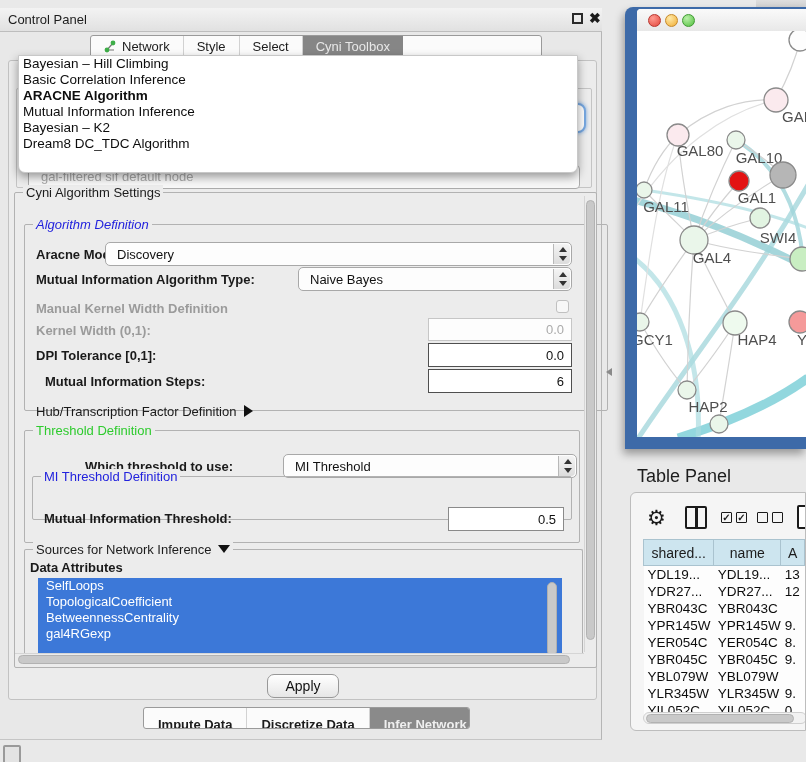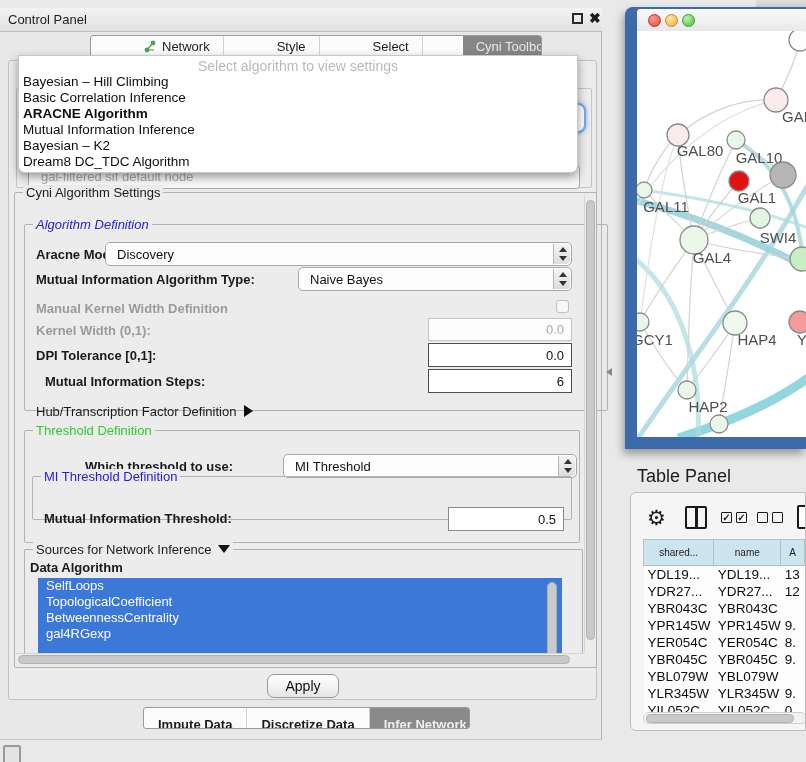--- a/index.html
+++ b/index.html
@@ -8,21 +8,21 @@
   .abs { position:absolute; }
   .root { position:absolute; left:0; top:0; width:806px; height:762px; background:#e9e9e9; }
 
   
   .cp { left:0; top:8; width:602px; height:732px; background:#e8e8e8; border-right:1px solid #b5b5b5; border-bottom:1px solid #c5c5c5; }
   .cp-title { left:8px; top:12px; font-size:13px; color:#1c1c1c; }
   .float-btn { left:572px; top:13px; width:11px; height:11px; border:2px solid #2a2a2a; background:transparent; }
   .close-btn { left:589px; top:9px; font-size:14px; font-weight:bold; color:#1a1a1a; }
 
   .tabbar { left:90px; top:35px; width:452px; height:23px; background:#fbfbfb; border:1px solid #9a9a9a; border-radius:3px; display:flex; align-items:stretch; overflow:hidden; }
-  .tab { display:flex; align-items:center; padding:0 13px; font-size:13px; color:#1c1c1c; border-right:1px solid #d2d2d2; white-space:nowrap;margin-left:40px; }
+  .tab { display:flex; align-items:center; padding:0 13px; font-size:13px; color:#1c1c1c; border-right:1px solid #d2d2d2; white-space:nowrap; }
   .tab.sel { background:#868686; color:#e8e8e8; border-right:none; }
   .net-ico { width:13px; height:13px; margin-right:5px; }
 
   .cp-inner { left:8px; top:60px; width:589px; height:640px; background:#ececec; border:1px solid #c2c2c2; border-radius:3px; }
 
   
   .ghost-frame { left:16px; top:88px; width:576px; height:100px; border:1px solid #c4c4c4; border-radius:2px; background:#ececec; }
   .ghost-combo-focus { left:536px; top:103px; width:50px; height:30px; background:#fdfdfd; border:2px solid #76a7e0; border-radius:8px; box-shadow:0 0 4px #76a7e0; }
   .ghost-combo { left:28px; top:165px; width:552px; height:24px; background:#f7f7f7; border:1px solid #ababab; border-radius:4px; font-size:13px; color:#a8a8a8; line-height:22px; padding-left:12px; overflow:hidden; }
 
@@ -87,21 +87,21 @@
   
   .tp-title { left:637px; top:466px; font-size:18px; color:#1c1c1c; }
   .tp-card { left:630px; top:492px; width:176px; height:239px; background:#f5f5f5; border:1px solid #bdbdbd; border-radius:6px 0 0 6px; z-index:4; overflow:hidden; }
   .gear { position:absolute; font-size:21px; color:#1a1a1a; line-height:1; }
   .col-ico { position:absolute; width:22px; height:23px; border:2.5px solid #1a1a1a; border-radius:2px; }
   .col-ico:before { content:""; position:absolute; left:8px; top:0; bottom:0; width:2.5px; background:#1a1a1a; }
   .cb { position:absolute; width:11px; height:11px; border:1.8px solid #1a1a1a; border-radius:1px; font-size:10px; line-height:9px; text-align:center; color:#1a1a1a; font-weight:bold; }
   .doc-ico { position:absolute; width:18px; height:24px; border:2.5px solid #1a1a1a; border-radius:2px; background:#fff; }
 
   table.ntab { position:absolute; left:12px; top:46px; border-collapse:collapse; table-layout:fixed; }
-  .ntab th { background:#cde5ef; border:1px solid #aac3cf; font-size:10px; font-weight:normal; color:#1c1c1c; height:26px; text-align:center; overflow:hidden; white-space:nowrap; }
+  .ntab th { background:#cde5ef; border:1px solid #aac3cf; font-size:14px; font-weight:normal; color:#1c1c1c; height:26px; text-align:center; overflow:hidden; white-space:nowrap; }
   .ntab td { font-size:13.5px; color:#0d0d0d; height:17px; padding:0 0 0 4px; white-space:nowrap; overflow:hidden; background:#fdfdfd; }
 </style>
 </head>
 <body>
 
 <div class="root">
 
   <div class="abs bg-strip"></div>
 
   <div class="abs cp" style="left:0;top:8px;">
@@ -134,21 +134,20 @@
 
     <div class="abs cp-inner" style="top:52px;"></div>
 
     <div class="abs ghost-frame" style="top:80px;"></div>
     <div class="abs ghost-combo-focus" style="top:95px;"></div>
     <div class="abs ghost-combo" style="top:157px;">
       <span>gal-filtered sif default node</span>
     </div>
 
     <div class="abs dropdown" style="top:47px;">
-      <div class="dd-placeholder">Select algorithm to view settings</div>
       <div class="dd-item">Bayesian – Hill Climbing</div>
       <div class="dd-item">Basic Correlation Inference</div>
       <div class="dd-item bold">ARACNE Algorithm</div>
       <div class="dd-item">Mutual Information Inference</div>
       <div class="dd-item">Bayesian – K2</div>
       <div class="dd-item">Dream8 DC_TDC Algorithm</div>
     </div>
 
     <div class="grp" style="left:14px;top:184px;width:583px;height:476px;">
       <div class="grp-label lbl-black">Cyni Algorithm Settings</div>
@@ -192,21 +191,21 @@
       <div class="grp-label lbl-blue" style="background:#ececec;">MI Threshold Definition</div>
     </div>
     <div class="field-label" style="left:44px;top:503px;">Mutual Information Threshold:</div>
     <div class="tinput" style="left:448px;top:499px;width:116px;height:24px;border:1px solid #8a8a8a;">0.5</div>
 
     <div class="grp" style="left:24px;top:541px;width:559px;height:111px;border-bottom:none;">
       <div class="grp-label lbl-black">
         <span>Sources for Network Inference</span><span class="tri-down"></span>
       </div>
     </div>
-    <div class="field-label" style="left:30px;top:552px;">Data Algorithm</div>
+    <div class="field-label" style="left:30px;top:552px;">Data Attributes</div>
     <div class="attr-list" style="left:38px;top:570px;width:524px;height:82px;">
       <div class="attr-item">SelfLoops</div>
       <div class="attr-item">TopologicalCoefficient</div>
       <div class="attr-item">BetweennessCentrality</div>
       <div class="attr-item">gal4RGexp</div>
     </div>
     <div class="list-scroll" style="left:547px;top:574px;height:74px;"></div>
 
     <div class="vscroll-track" style="left:584px;top:188px;height:456px;">
       <div class="vscroll-thumb" style="top:4px;height:440px;"></div>

